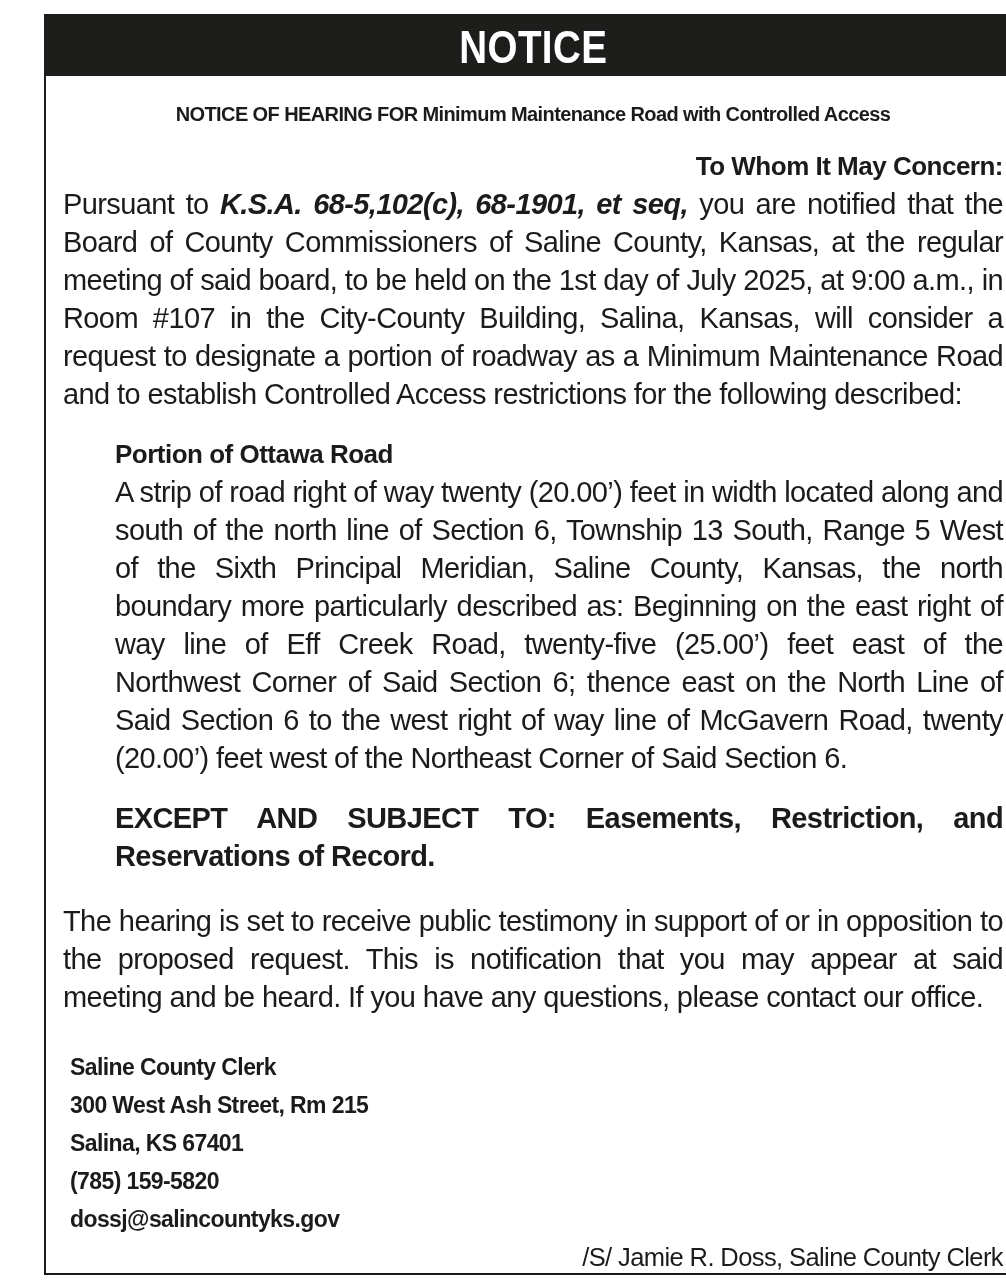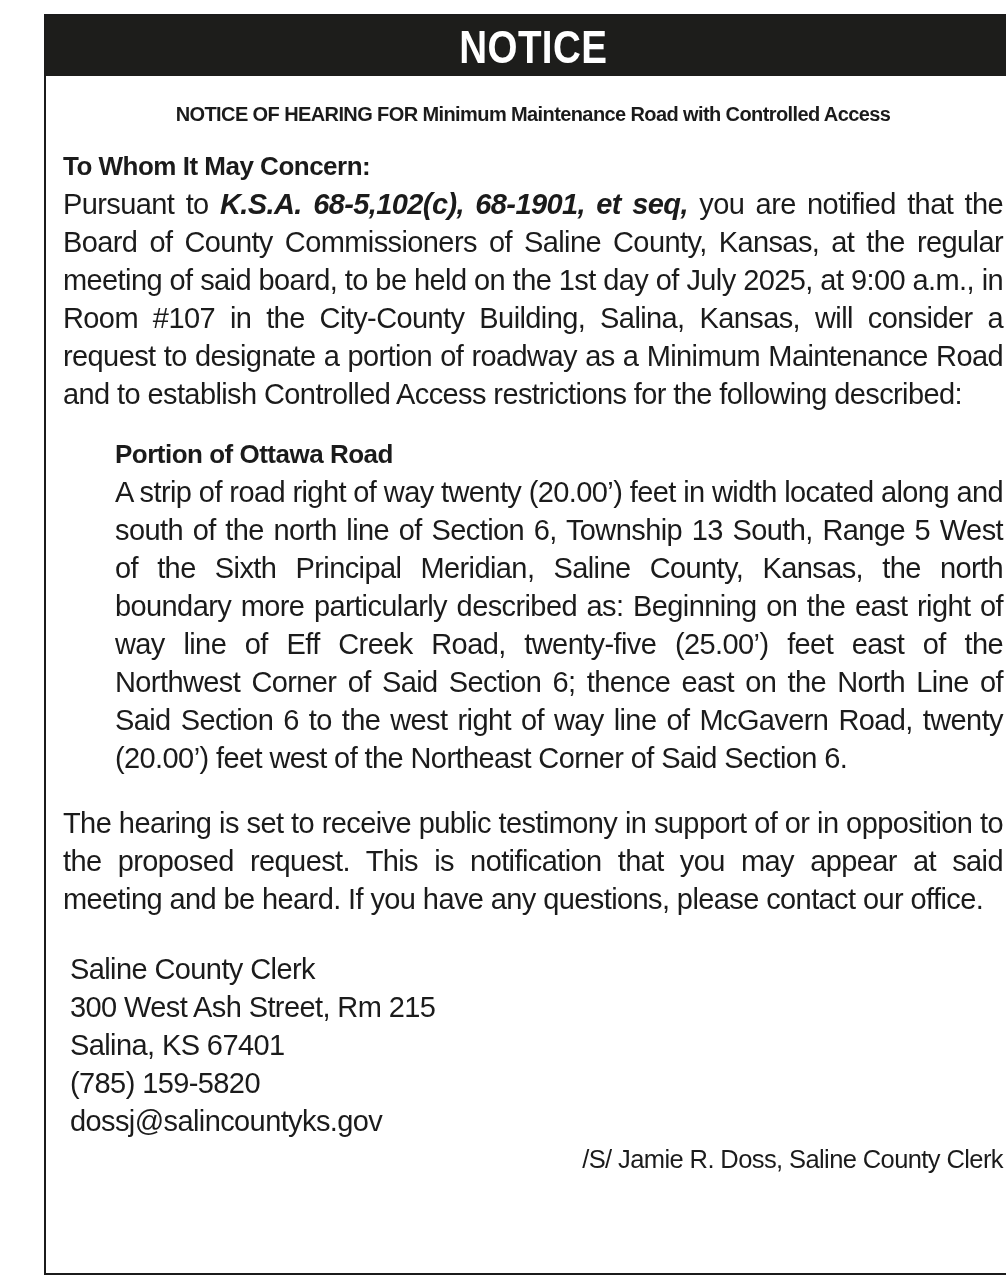--- a/index.html
+++ b/index.html
@@ -57,20 +57,21 @@
     line-height: 45px;
     letter-spacing: -0.6px;
     margin: 3px 0 10px 0;
   }
 
   .salutation {
     font-weight: 700;
     font-size: 26px;
     letter-spacing: -0.5px;
     line-height: 38px;
+    text-align: right;
   }
 
   p.body-text {
     font-size: 29px;
     line-height: 38px;
     letter-spacing: -0.6px;
     text-align: justify;
   }
 
   .statute {
@@ -94,23 +95,24 @@
     font-weight: 700;
   }
 
   .hearing {
     margin-top: 27px;
   }
 
   .contact-block {
     margin-top: 32px;
     margin-left: 7px;
-    font-size: 29px;
+    font-size: 23px;
     line-height: 38px;
     letter-spacing: -0.6px;
+    font-weight: bold;
   }
 
   .signature {
     text-align: right;
     font-size: 25.5px;
     line-height: 38px;
     letter-spacing: -0.6px;
   }
 </style>
 </head>
@@ -129,20 +131,23 @@
 
       <div class="salutation">To Whom It May Concern:</div>
 
       <p class="body-text"><span>Pursuant to </span><span class="statute">K.S.A. 68-5,102(c), 68-1901, et seq,</span><span> you are notified that the Board of County Commissioners of Saline County, Kansas, at the regular meeting of said board, to be held on the 1st day of July 2025, at 9:00 a.m., in Room #107 in the City-County Building, Salina, Kansas, will consider a request to designate a portion of roadway as a Minimum Maintenance Road and to establish Controlled Access restrictions for the following described:</span></p>
 
       <div class="indent-block">
         <div class="sub-heading">Portion of Ottawa Road</div>
         <p class="body-text">A strip of road right of way twenty (20.00’) feet in width located along and south of the north line of Section 6, Township 13 South, Range 5 West of the Sixth Principal Meridian, Saline County, Kansas, the north boundary more particularly described as: Beginning on the east right of way line of Eff Creek Road, twenty-five (25.00’) feet east of the Northwest Corner of Said Section 6; thence east on the North Line of Said Section 6 to the west right of way line of McGavern Road, twenty (20.00’) feet west of the Northeast Corner of Said Section 6.</p>
       </div>
 
+      <div class="indent-block">
+        <p class="body-text exception">EXCEPT AND SUBJECT TO: Easements, Restriction, and Reservations of Record.</p>
+      </div>
 
       <p class="body-text hearing">The hearing is set to receive public testimony in support of or in opposition to the proposed request.  This is notification that you may appear at said meeting and be heard. If you have any questions, please contact our office.</p>
 
       <div class="contact-block">
         <div>Saline County Clerk</div>
         <div>300 West Ash Street, Rm 215</div>
         <div>Salina, KS 67401</div>
         <div>(785) 159-5820</div>
         <div>dossj@salincountyks.gov</div>
       </div>

